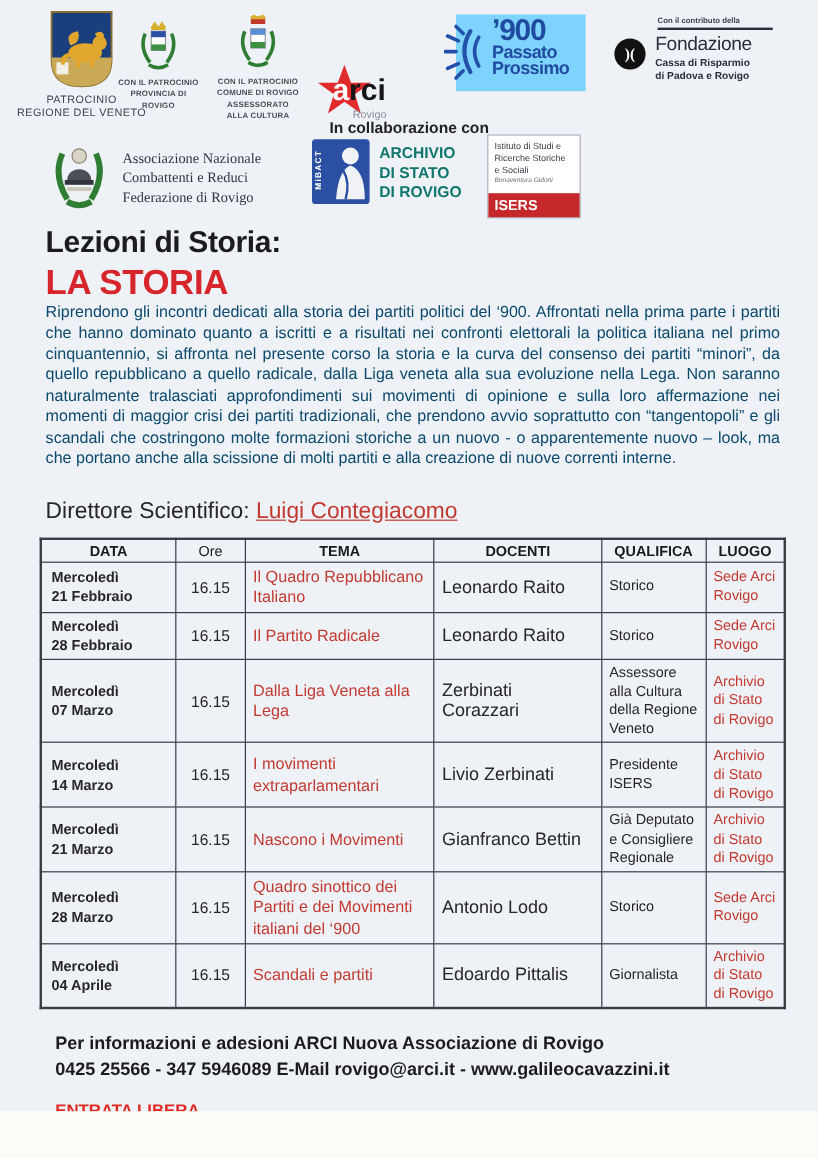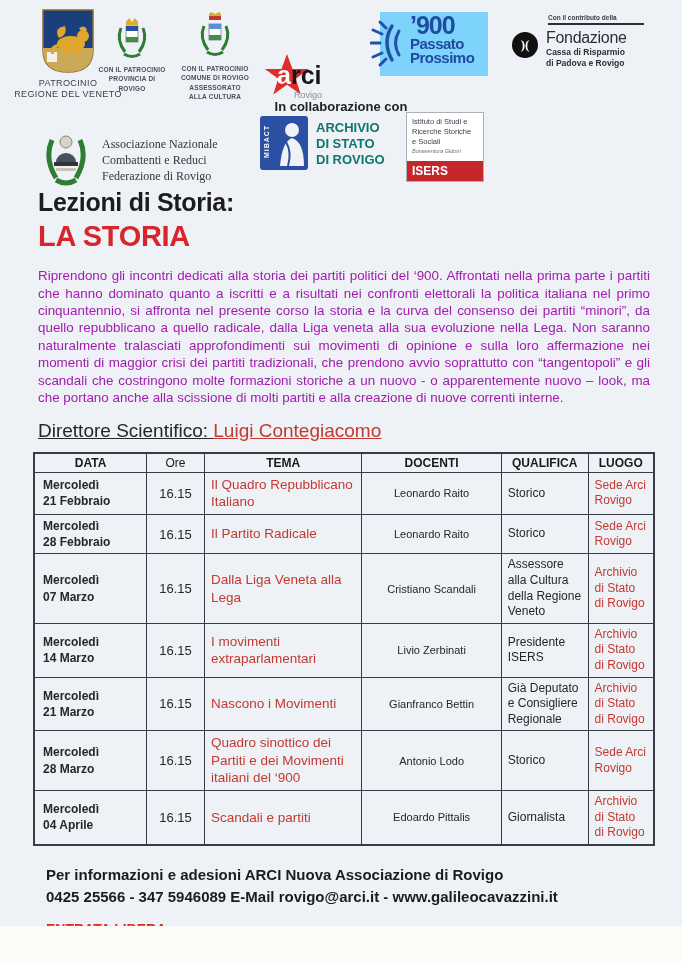--- a/index.html
+++ b/index.html
@@ -49,52 +49,52 @@
   .fond-pre{margin-left:36px;font-size:6.5px;color:#3c4048;font-weight:bold;border-bottom:2px solid #2b2e35;
     padding-bottom:2px;width:96px;}
   .fond-row{display:flex;align-items:flex-start;margin-top:4px;}
   .fond-circle{width:26px;height:26px;border-radius:50%;background:#111;color:#fff;display:flex;align-items:center;
     justify-content:center;font-family:"Liberation Serif",serif;font-weight:bold;font-size:13px;margin-top:3px;}
   .fond-txt{margin-left:8px;color:#2b2e35;}
   .fond-name{font-size:16px;letter-spacing:-.3px;}
   .fond-sub{font-size:8.5px;font-weight:bold;line-height:1.25;}
 
   
-  .ancr{left:44px;top:20px;width:230px;text-align:left;display:flex;}
+  .ancr{left:44px;top:8px;width:230px;text-align:left;display:flex;}
   .ancr-txt{margin-left:14px;font-family:"Liberation Serif",serif;font-size:12px;color:#33363d;line-height:1.35;padding-top:4px;}
   .archivio{left:260px;top:4px;width:130px;text-align:left;display:flex;}
   .arch-box{position:relative;width:48px;height:54px;background:#2b4fa2;border-radius:3px;overflow:hidden;}
   .arch-vert{position:absolute;left:-14px;top:22px;transform:rotate(-90deg);color:#fff;font-size:7px;font-weight:bold;letter-spacing:1px;width:40px;text-align:center;}
   .arch-txt{margin-left:8px;color:#0f766e;font-weight:bold;font-size:13px;line-height:1.22;padding-top:4px;}
   .isers{left:406px;top:0px;width:76px;text-align:left;background:#fff;border:1px solid #aab0b8;}
   .isers-inner{padding:4px 4px 2px 5px;font-size:7.5px;color:#3c4048;line-height:1.3;}
   .isers-small{font-size:5.5px;font-style:italic;color:#6b7078;margin-top:2px;}
   .isers-band{background:#c5272b;color:#fff;font-weight:bold;font-size:12px;padding:3px 0 3px 5px;margin-top:4px;}
 
   .collab{position:absolute;left:0;top:99px;width:682px;text-align:center;font-size:13px;font-weight:bold;color:#222;}
 
   
   .main{position:absolute;left:38px;top:188px;width:612px;}
   .kicker{font-size:25px;font-weight:bold;color:#1c1c1f;letter-spacing:-.3px;}
   .title-red{font-size:29px;font-weight:bold;color:#d6252b;letter-spacing:-.3px;line-height:1.04;margin-top:4px;}
-  .intro{margin-top:16px;font-size:13.4px;color:#a21caf;line-height:1.3;text-align:justify;}
-  .director{margin-top:13px;font-size:19px;color:#26262b;text-decoration:underline;}
+  .intro{margin-top:0;font-size:13.4px;color:#0c4a6e;line-height:1.3;text-align:justify;}
+  .director{margin-top:25px;font-size:19px;color:#26262b;}
   .director .name{color:#c23a31;text-decoration:underline;}
 
   
   table{border-collapse:collapse;margin:10px 0 0 -5px;width:622px;border:2px solid #3a3d46;background:#eef1f5;}
   th,td{border:1px solid #3a3d46;padding:3px 6px;vertical-align:middle;}
   th{font-size:12px;color:#191a1e;text-align:center;padding:2px 4px;}
   th.normal{font-weight:normal;}
   td{font-size:13px;color:#26262b;}
   td.c-data{font-size:12px;font-weight:bold;padding-left:8px;}
   td.c-data span{display:block;line-height:1.35;}
   td.c-ore{text-align:center;font-size:13px;}
   td.c-tema{color:#c23a31;font-size:13.5px;line-height:1.3;}
-  td.c-doc{font-size:11px;text-align:center;}
+  td.c-doc{font-size:15px;}
   td.c-qual{font-size:12px;line-height:1.3;}
   td.c-luogo{color:#c23a31;font-size:12px;line-height:1.3;}
   col.w-data{width:113px;} col.w-ore{width:58px;} col.w-tema{width:158px;}
   col.w-doc{width:140px;} col.w-qual{width:87px;} col.w-luogo{width:66px;}
 
   
   .footer{margin-top:18px;margin-left:8px;}
   .finfo{font-size:15px;font-weight:bold;color:#1c1c1f;line-height:1.45;}
   .fred{margin-top:12px;font-size:13.5px;font-weight:bold;color:#e02a23;line-height:1.5;}
   .fred .big{font-size:14px;}
@@ -310,21 +310,21 @@
           <td class="c-qual">Storico</td>
           <td class="c-luogo">Sede Arci Rovigo</td>
         </tr>
         <tr>
           <td class="c-data">
               <span>Mercoledì</span>
               <span>07 Marzo</span>
             </td>
           <td class="c-ore">16.15</td>
           <td class="c-tema">Dalla Liga Veneta alla Lega</td>
-          <td class="c-doc">Cristiano Scandali</td>
+          <td class="c-doc">Zerbinati Corazzari</td>
           <td class="c-qual">Assessore alla Cultura della Regione Veneto</td>
           <td class="c-luogo">Archivio di Stato di Rovigo</td>
         </tr>
         <tr>
           <td class="c-data">
               <span>Mercoledì</span>
               <span>14 Marzo</span>
             </td>
           <td class="c-ore">16.15</td>
           <td class="c-tema">I movimenti extraparlamentari</td>

